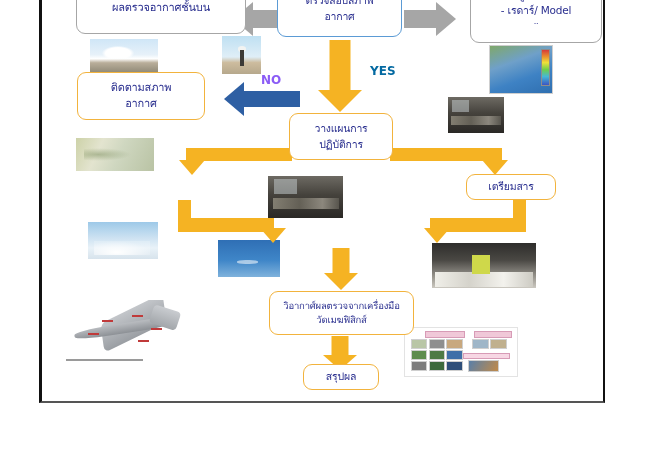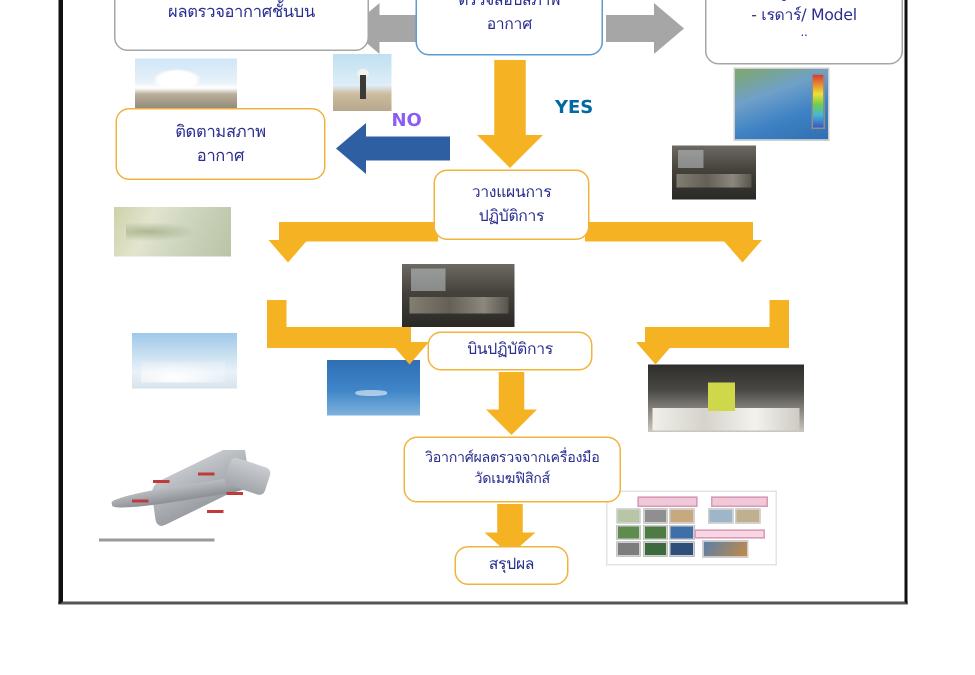--- a/index.html
+++ b/index.html
@@ -380,21 +380,21 @@
   </div>
   <div class="flow-label" id="label-yes" style="left:370px; top:64px;">YES</div>
 
   <div class="flow-label" id="label-no" style="left:261px; top:73px;">NO</div>
 
   <div class="arrow h-arrow blue left" style="left:224px; top:82px; width:76px; height:34px;">
     <div class="shaft" style="width:56px; height:16px;"></div>
     <div class="head"></div>
   </div>
 
-  <div class="node orange" id="node-monitor-weather" style="left:77px; top:72px; width:140px; height:48px; font-size:11px;">
+  <div class="node orange" id="node-monitor-weather" style="left:77px; top:72px; width:128px; height:48px; font-size:11px;">
     <span class="ln">ติดตามสภาพ</span>
     <span class="ln">อากาศ</span>
   </div>
 
   <div class="node orange" id="node-plan-operation" style="left:289px; top:113px; width:104px; height:47px; font-size:10.5px;">
     <span class="ln">วางแผนการ</span>
     <span class="ln">ปฏิบัติการ</span>
   </div>
 
   <div class="photo ph-meeting" style="left:448px; top:97px; width:56px; height:36px;"></div>
@@ -407,38 +407,38 @@
 
   <div class="elbow" style="left:390px; top:148px; width:137px; height:40px;">
     <div class="hseg" style="left:0; width:112px;"></div>
     <div class="vseg" style="left:99px; height:14px;"></div>
     <div class="dhead" style="left:92px; top:12px;"></div>
   </div>
 
   <div class="photo ph-map" style="left:76px; top:138px; width:78px; height:33px;"></div>
 
 
+  <div class="node orange" id="node-prepare-agent" style="left:466px; top:174px; width:90px; height:26px; font-size:10.5px;">
+    <span class="ln">เตรียมสาร</span>
+  </div>
 
   <div class="photo ph-meeting" style="left:268px; top:176px; width:75px; height:42px;"></div>
 
   <div class="elbow" style="left:178px; top:200px; width:108px; height:46px;">
     <div class="vseg" style="left:0; height:18px;"></div>
     <div class="hseg" style="left:0; top:18px; width:96px; height:14px;"></div>
     <div class="dhead" style="left:82px; top:28px;"></div>
   </div>
 
   <div class="elbow" style="left:420px; top:200px; width:106px; height:46px;">
     <div class="vseg" style="left:93px; height:18px;"></div>
     <div class="hseg" style="left:10px; top:18px; width:96px; height:14px;"></div>
     <div class="dhead" style="left:4px; top:28px;"></div>
   </div>
 
-  <div class="node orange" id="node-flight-operation" style="left:285px; top:221px; width:110px; height:26px; font-size:10.5px;">
-    <span class="ln">บินปฏิบัติการ</span>
-  </div>
 
   <div class="photo ph-cloudsky" style="left:88px; top:222px; width:70px; height:37px;"></div>
 
   <div class="photo ph-bluesky" style="left:218px; top:240px; width:62px; height:37px;"></div>
 
   <div class="photo ph-cabin" style="left:432px; top:243px; width:104px; height:45px;"></div>
 
   <div class="arrow v-arrow" style="left:323px; top:248px; width:36px; height:42px;">
     <div class="shaft" style="width:17px; height:26px;"></div>
     <div class="head" style="border-left-width:17px; border-right-width:17px; border-top-width:17px;"></div>

